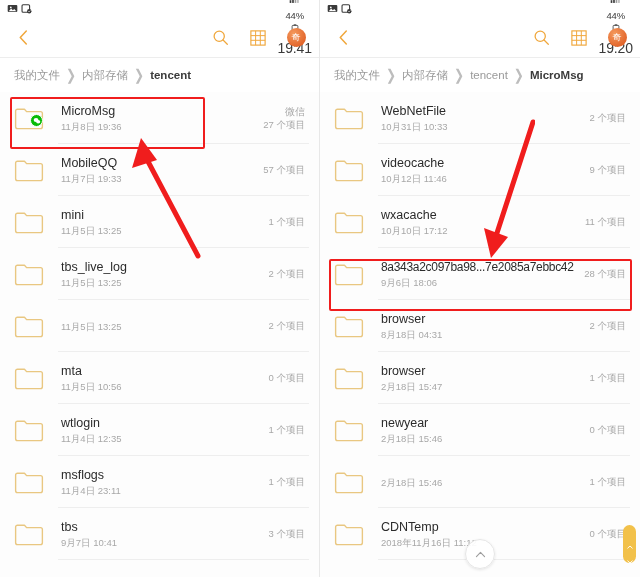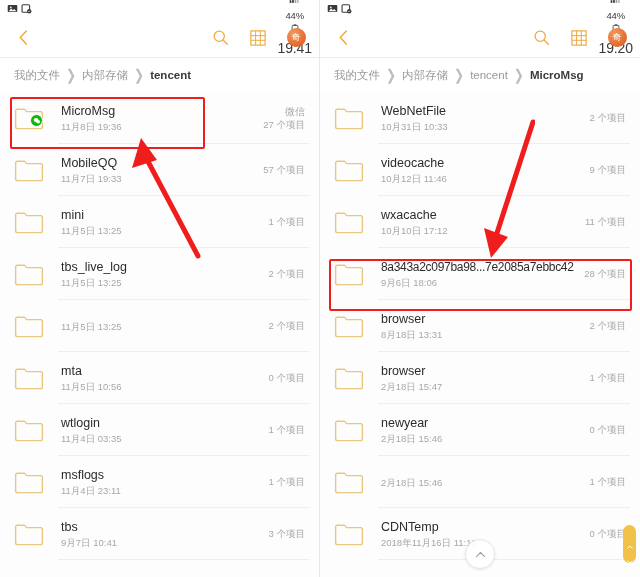--- a/index.html
+++ b/index.html
@@ -410,21 +410,21 @@
       <div class="row">
         <div class="folder-wrap">
             <div class="folder">
           <svg width="30" height="24" viewBox="0 0 32 26">
                 <path d="M1.5 5.5a2 2 0 012-2h7.6l2.3 2.6h15.1a2 2 0 012 2v14.4a2 2 0 01-2 2H3.5a2 2 0 01-2-2z" fill="none" stroke="#e9c781" stroke-width="1.5" stroke-linejoin="round"></path>
               </svg>
         </div>
           </div>
         <div class="row-main">
           <div class="row-name">wtlogin</div>
-          <div class="row-date">11月4日 03:35</div>
+          <div class="row-date">11月4日 12:35</div>
         </div>
         <div class="row-meta">
           <div class="row-count">1 个项目</div>
         </div>
       </div>
 
       <div class="row">
         <div class="folder-wrap">
             <div class="folder">
           <svg width="30" height="24" viewBox="0 0 32 26">
@@ -630,21 +630,21 @@
       <div class="row">
         <div class="folder-wrap">
             <div class="folder">
           <svg width="30" height="24" viewBox="0 0 32 26">
                 <path d="M1.5 5.5a2 2 0 012-2h7.6l2.3 2.6h15.1a2 2 0 012 2v14.4a2 2 0 01-2 2H3.5a2 2 0 01-2-2z" fill="none" stroke="#e9c781" stroke-width="1.5" stroke-linejoin="round"></path>
               </svg>
         </div>
           </div>
         <div class="row-main">
           <div class="row-name">browser</div>
-          <div class="row-date">8月18日 13:31</div>
+          <div class="row-date">8月18日 04:31</div>
         </div>
         <div class="row-meta">
           <div class="row-count">2 个项目</div>
         </div>
       </div>
 
       <div class="row">
         <div class="folder-wrap">
             <div class="folder">
           <svg width="30" height="24" viewBox="0 0 32 26">

